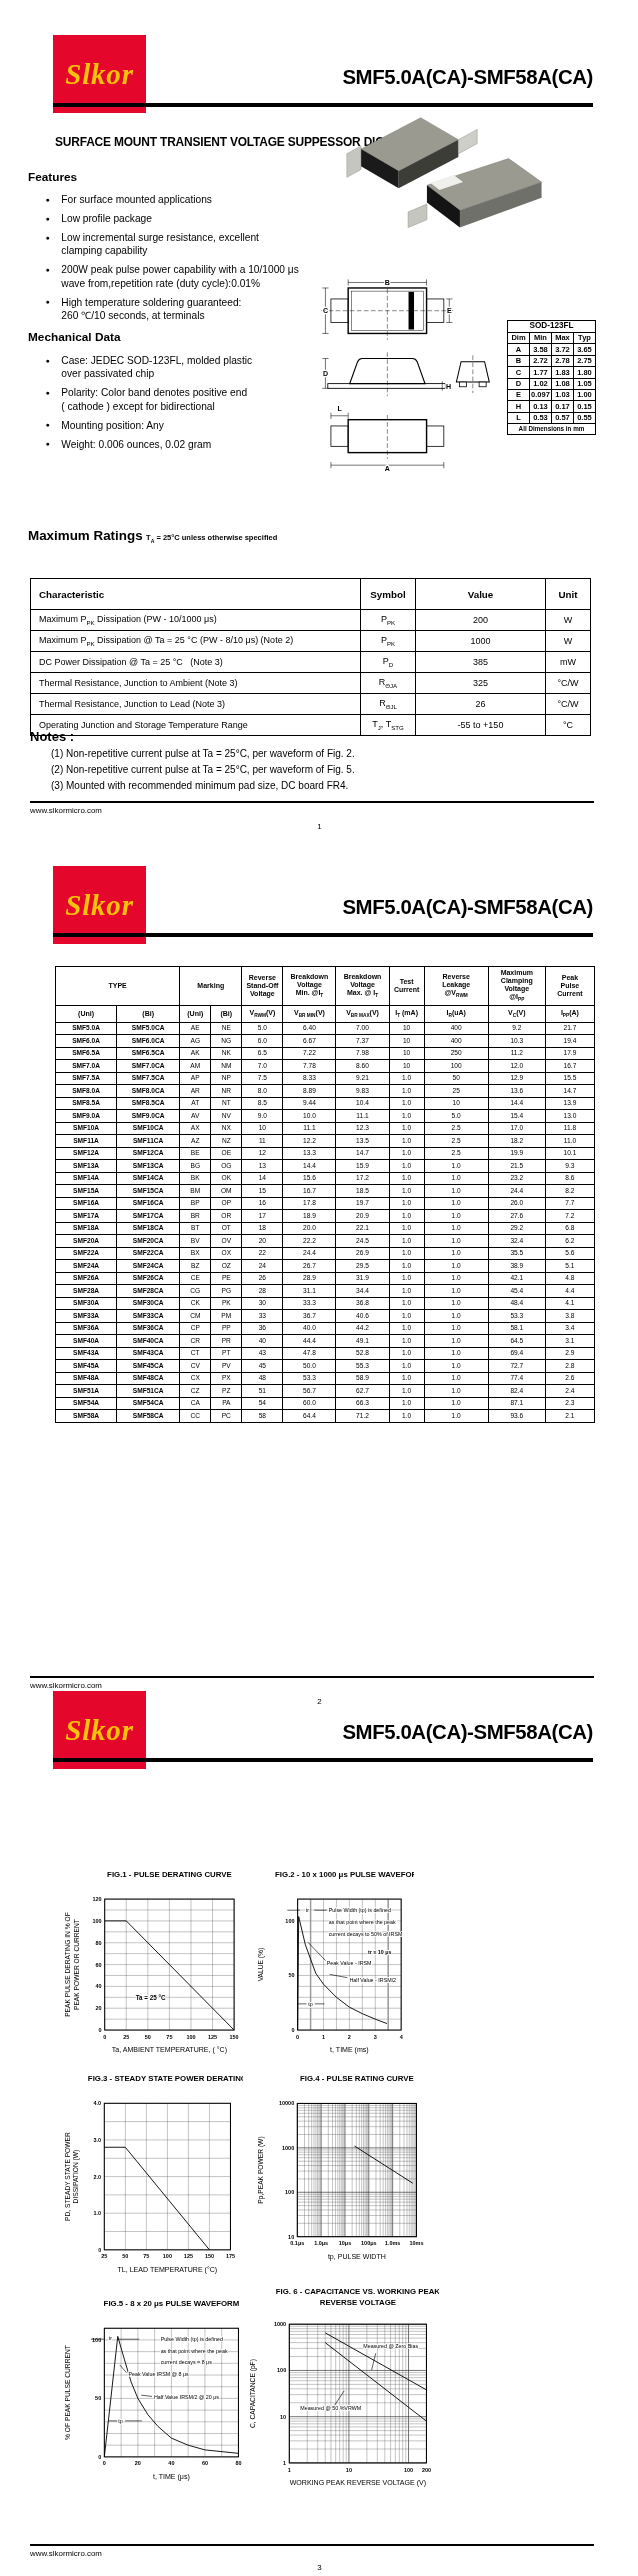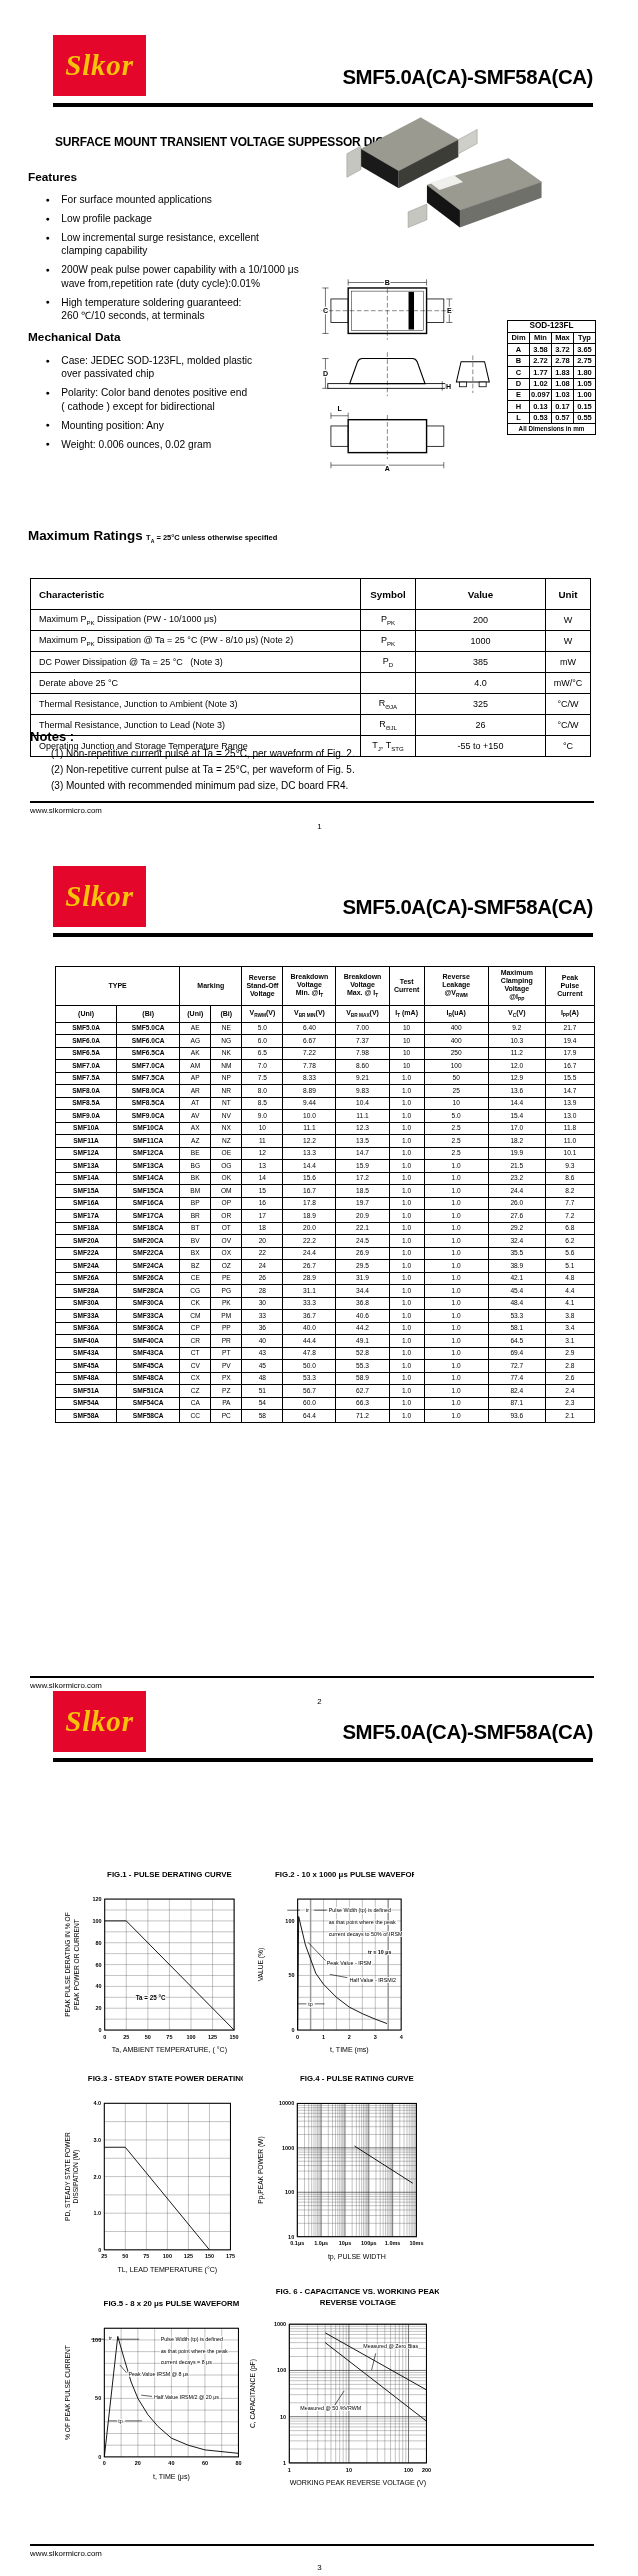--- a/index.html
+++ b/index.html
@@ -1,20 +1,20 @@
 <!DOCTYPE html>
 <html style="font-size:12.6px"><head>
 <meta charset="utf-8">
 <style>
   html,body{margin:0;padding:0;background:#fff;}
   #page{position:relative;width:639px;height:2576px;background:#fff;overflow:hidden;
         font-family:"Liberation Sans",sans-serif;color:#000;}
   .abs{position:absolute;}
   
-  .logo{left:53px;width:93px;height:61px;background:#e4062b;display:flex;align-items:center;justify-content:center;}
+  .logo{left:53px;width:93px;height:78px;background:#e4062b;display:flex;align-items:center;justify-content:center;}
   .logo span{font-family:"Liberation Serif",serif;font-style:italic;font-weight:bold;font-size:29px;color:#f6c20a;letter-spacing:0.8px;}
   .doc-title{right:46px;font-size:20.4px;font-weight:bold;letter-spacing:-0.4px;}
   .rule{left:53px;width:540px;height:3.9px;background:#000;}
   .subtitle{left:55px;font-size:12.6px;font-weight:bold;letter-spacing:-0.2px;transform:scaleX(.95);transform-origin:left top;white-space:nowrap;}
   .sect-h{font-size:11.8px;font-weight:bold;text-align:center;}
   .blist{margin:0;padding:0;list-style:none;font-size:10.2px;line-height:1.32;}
   .blist li{position:relative;padding-left:17.3px;margin-bottom:5.5px;white-space:pre-line;width:251px;}
   .blist li::before{content:"\25CF";position:absolute;left:1.6px;top:1.6px;font-size:7px;}
   
   .dimtable{border-collapse:collapse;font-size:7.5px;font-weight:bold;text-align:center;table-layout:fixed;}
@@ -241,26 +241,20 @@
           <td>Maximum P<sub>PK</sub> Dissipation @ Ta = 25 °C (PW - 8/10 μs)  (Note 2)</td>
           <td>P<sub>PK</sub></td>
           <td>1000</td>
           <td>W</td>
         </tr>
         <tr>
           <td>DC Power Dissipation @ Ta = 25 °C&nbsp;&nbsp;&nbsp;(Note 3)</td>
           <td>P<sub>D</sub></td>
           <td>385</td>
           <td>mW</td>
-        </tr>
-        <tr>
-          <td>Derate above  25 °C</td>
-          <td></td>
-          <td>4.0</td>
-          <td>mW/°C</td>
         </tr>
         <tr>
           <td>Thermal Resistance, Junction to Ambient  (Note 3)</td>
           <td>R<sub>ΘJA</sub></td>
           <td>325</td>
           <td>°C/W</td>
         </tr>
         <tr>
           <td>Thermal Resistance, Junction to Lead   (Note 3)</td>
           <td>R<sub>ΘJL</sub></td>

